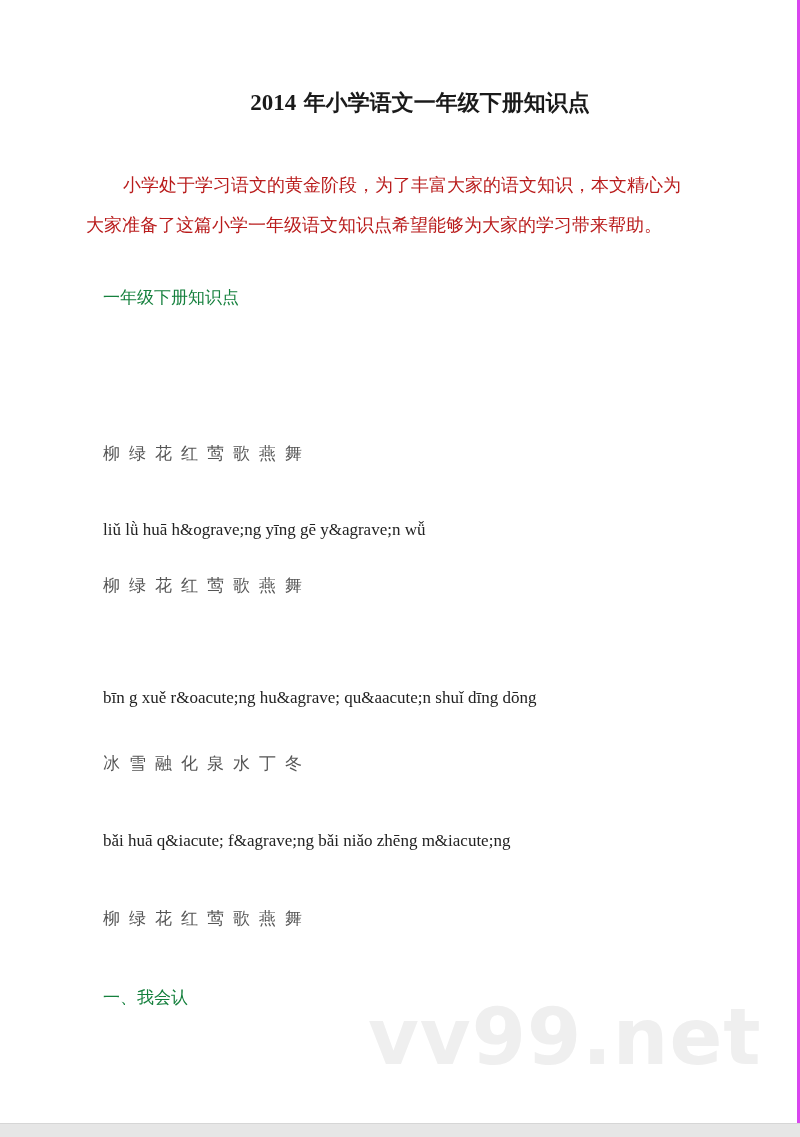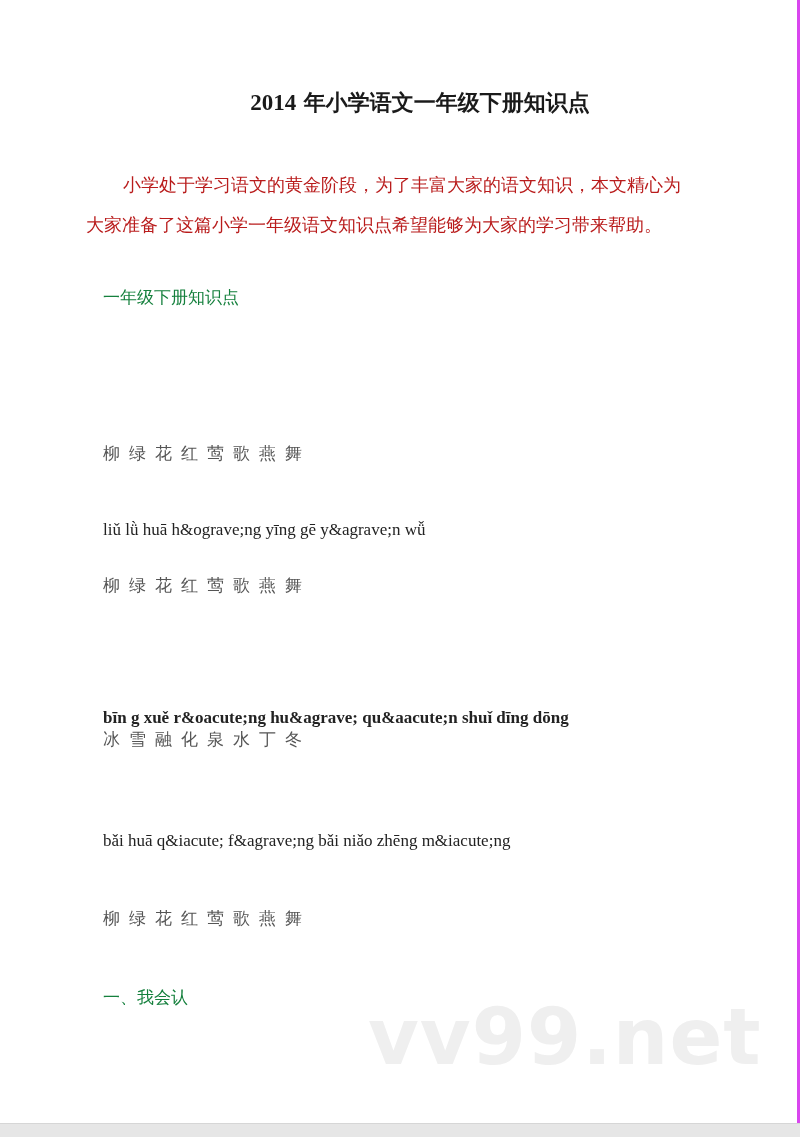--- a/index.html
+++ b/index.html
@@ -111,22 +111,22 @@
     <span class="line2">大家准备了这篇小学一年级语文知识点希望能够为大家的学习带来帮助。</span>
   </div>
 
   <div class="line cn" style="top:286px;">一年级下册知识点</div>
 
   <div class="line cn-spaced" style="top:442px;">柳绿花红莺歌燕舞</div>
 
   <div class="line py" style="top:520px;">liǔ lǜ huā h&amp;ograve;ng yīng gē y&amp;agrave;n wǚ</div>
   <div class="line cn-spaced" style="top:574px;">柳绿花红莺歌燕舞</div>
 
-  <div class="line py" style="top:708px;font-weight:bold;">bīn g xuě r&amp;oacute;ng hu&amp;agrave; qu&amp;aacute;n shuǐ dīng dōng</div>
-  <div class="line cn-spaced" style="top:728px;">冰雪融化泉水丁冬</div>
+  <div class="line py" style="top:688px;">bīn g xuě r&amp;oacute;ng hu&amp;agrave; qu&amp;aacute;n shuǐ dīng dōng</div>
+  <div class="line cn-spaced" style="top:752px;">冰雪融化泉水丁冬</div>
 
   <div class="line py" style="top:831px;">bǎi huā q&amp;iacute; f&amp;agrave;ng bǎi niǎo zhēng m&amp;iacute;ng</div>
   <div class="line cn-spaced" style="top:907px;">柳绿花红莺歌燕舞</div>
 
   <div class="line cn" style="top:986px;">一、我会认</div>
 
   <div class="watermark">vv99.net</div>
 </div>
 
 <div class="bottom-band"></div>

